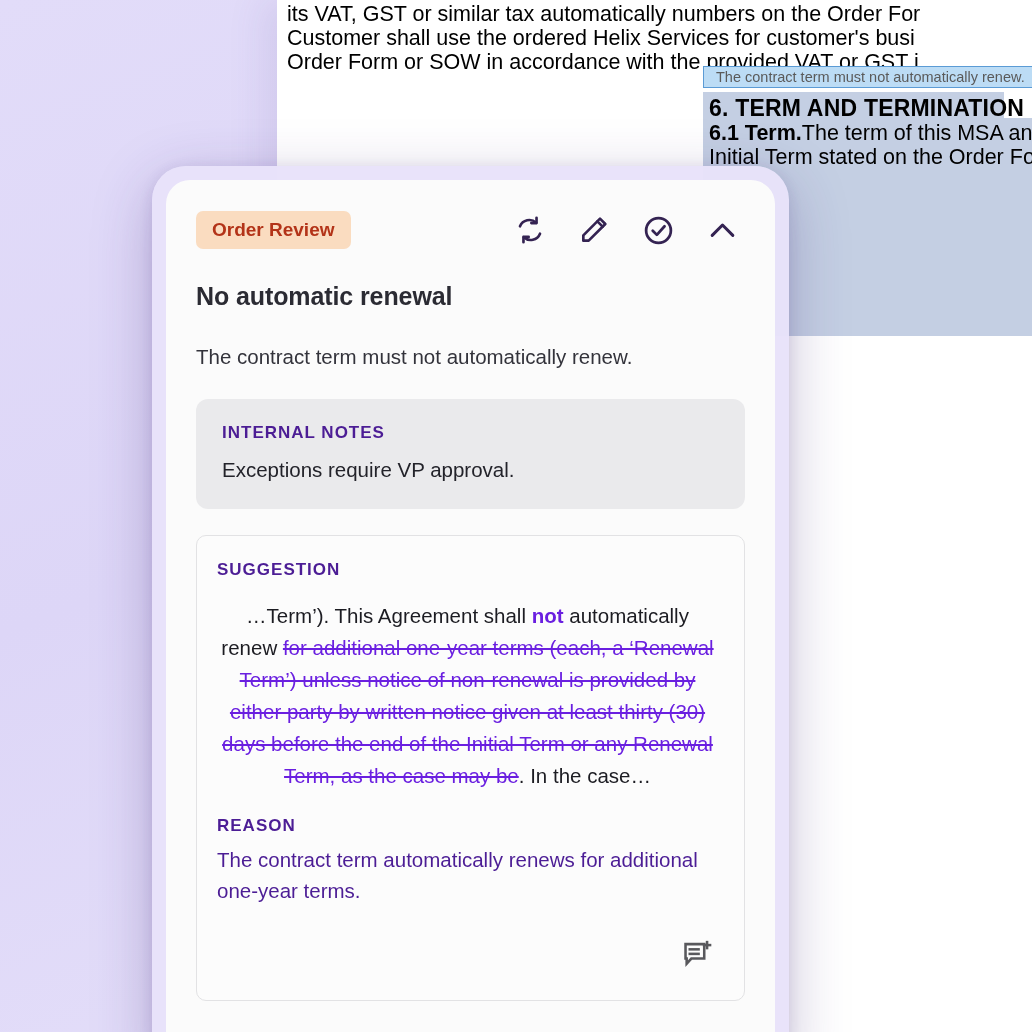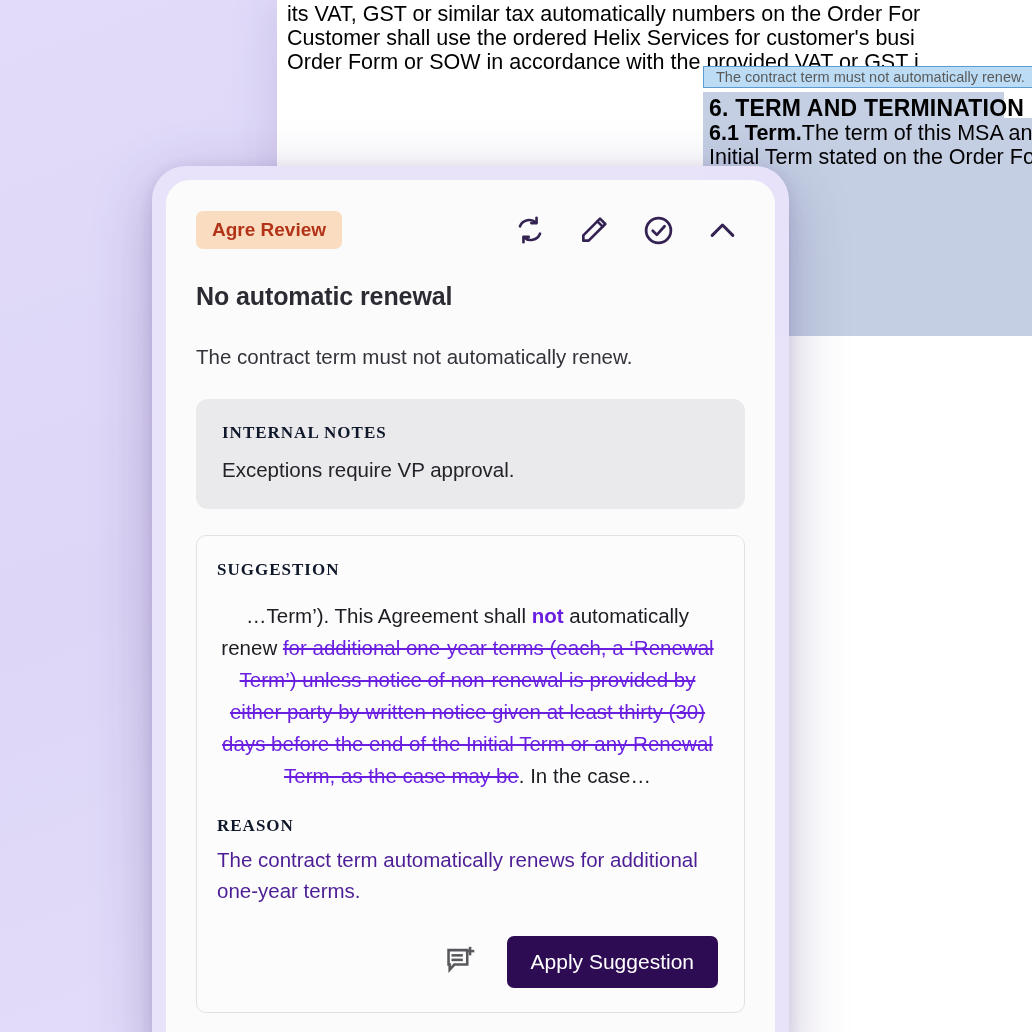--- a/index.html
+++ b/index.html
@@ -178,22 +178,21 @@
   #internal-notes {
     margin-top: 30px;
     background: #eaeaec;
     border-radius: 12px;
     padding: 24px 26px 27px 26px;
   }
   .sec-label {
     font-size: 17px;
     font-weight: bold;
     letter-spacing: 1.0px;
-    color: #0f172a;
-    font-family: Liberation Serif, serif;
+    color: #4c1d95;
   }
   #internal-notes-text {
     margin-top: 15px;
     font-size: 20.5px;
     color: #23232a;
   }
 
   
   #suggestion-card {
     margin-top: 26px;
@@ -277,21 +276,21 @@
       <div class="cl" id="cl1"><b>6.1 Term.</b><span>The term of this MSA and the Agreement shall begin on</span></div>
       <div class="cl" id="cl2"><span>Initial Term stated on the Order Form (the ‘Initial Term’). This Agre</span></div>
 
     </div>
   </div>
 
   <div id="card-frame">
     <div id="card">
 
       <div id="card-header">
-        <div id="status-badge">Agre Review</div>
+        <div id="status-badge">Order Review</div>
 
         <div id="header-actions">
 
           <div class="icon-btn">
             <svg width="32" height="32" viewBox="0 0 24 24" fill="none" stroke="#342352" stroke-width="2" stroke-linecap="round" stroke-linejoin="round">
               <path d="M4.5 9.2a7.5 7.5 0 0 1 12.1-2.6"></path>
               <polyline points="16.9 2.9 16.9 6.8 13 6.8"></polyline>
               <path d="M19.5 14.8a7.5 7.5 0 0 1-12.1 2.6"></path>
               <polyline points="7.1 21.1 7.1 17.2 11 17.2"></polyline>
             </svg>
@@ -339,20 +338,19 @@
         <div id="suggestion-actions">
           <div id="comment-btn">
             <svg width="34" height="34" viewBox="0 0 24 24" fill="none" stroke="#58585c" stroke-width="1.8" stroke-linecap="square" stroke-linejoin="miter">
               <path d="M3.2 3.6h13.2v10.2H7.3L4 17.4v-3.6H3.2z"></path>
               <line x1="6.2" y1="7.3" x2="12.4" y2="7.3"></line>
               <line x1="6.2" y1="10.5" x2="12.4" y2="10.5"></line>
               <line x1="18.4" y1="2.2" x2="18.4" y2="6.4"></line>
               <line x1="16.3" y1="4.3" x2="20.5" y2="4.3"></line>
             </svg>
           </div>
-          <button id="apply-btn">Apply Suggestion</button>
         </div>
       </div>
 
     </div>
   </div>
 
 </div>
 
 </body></html>

